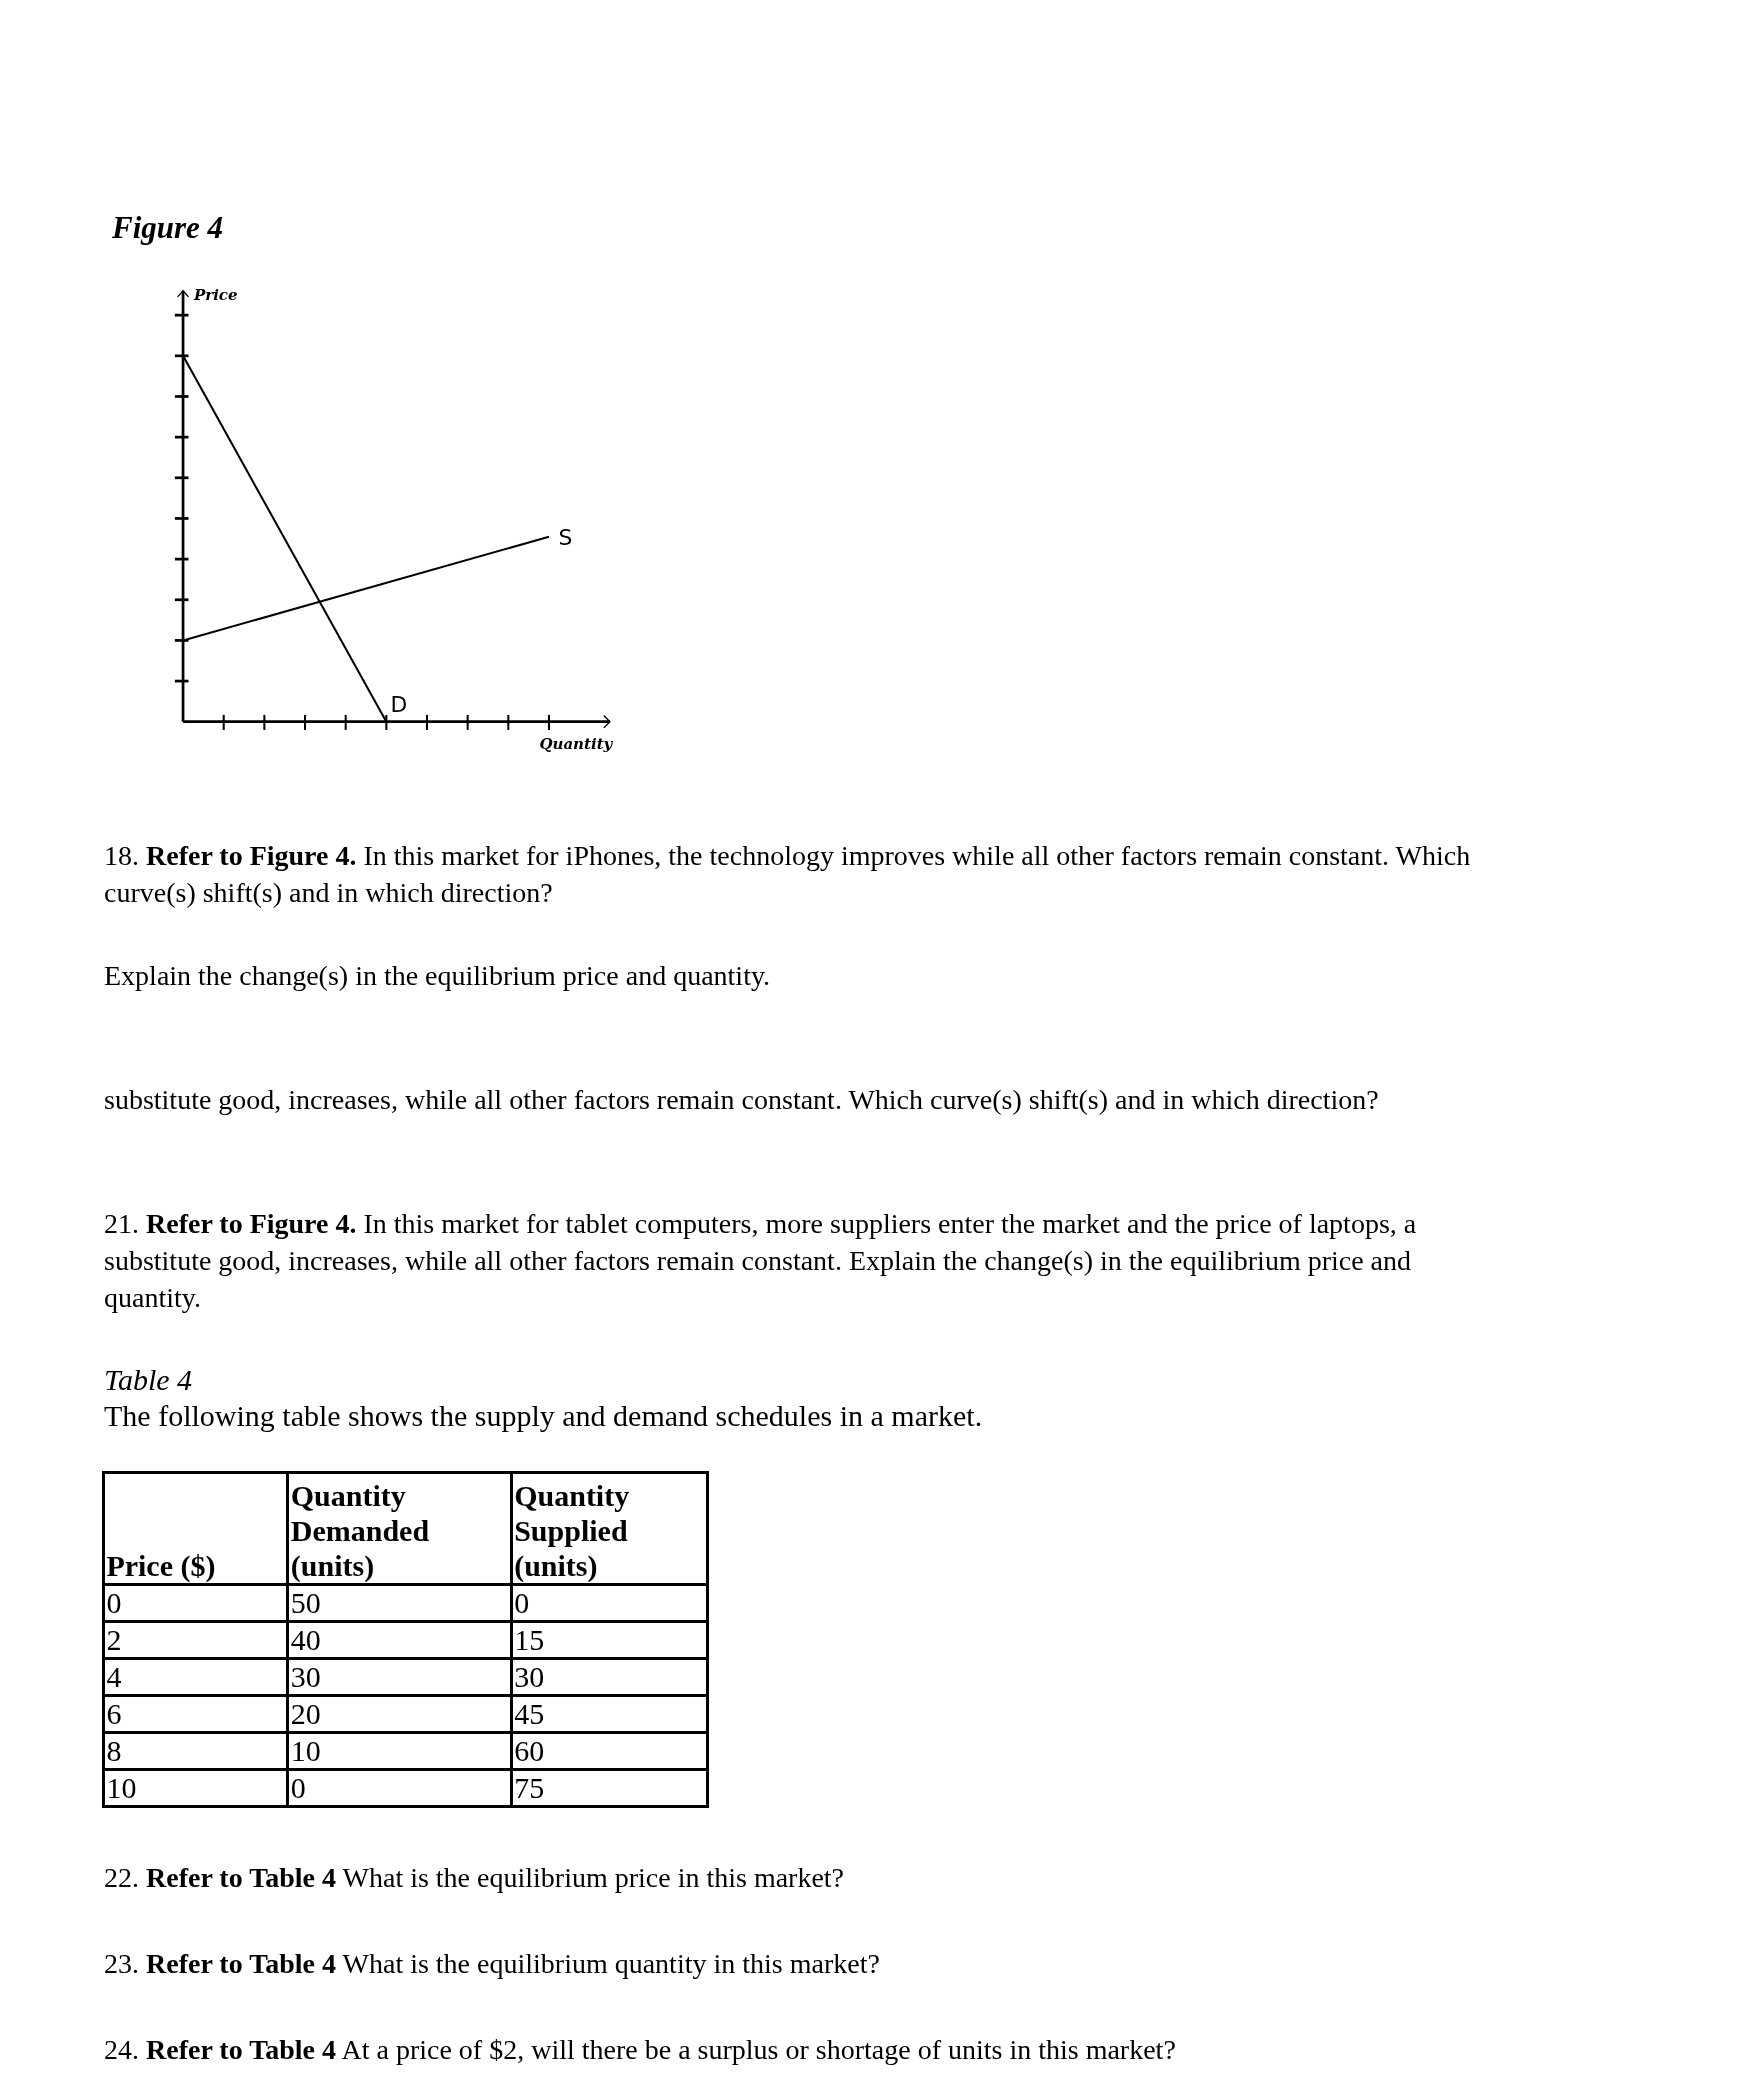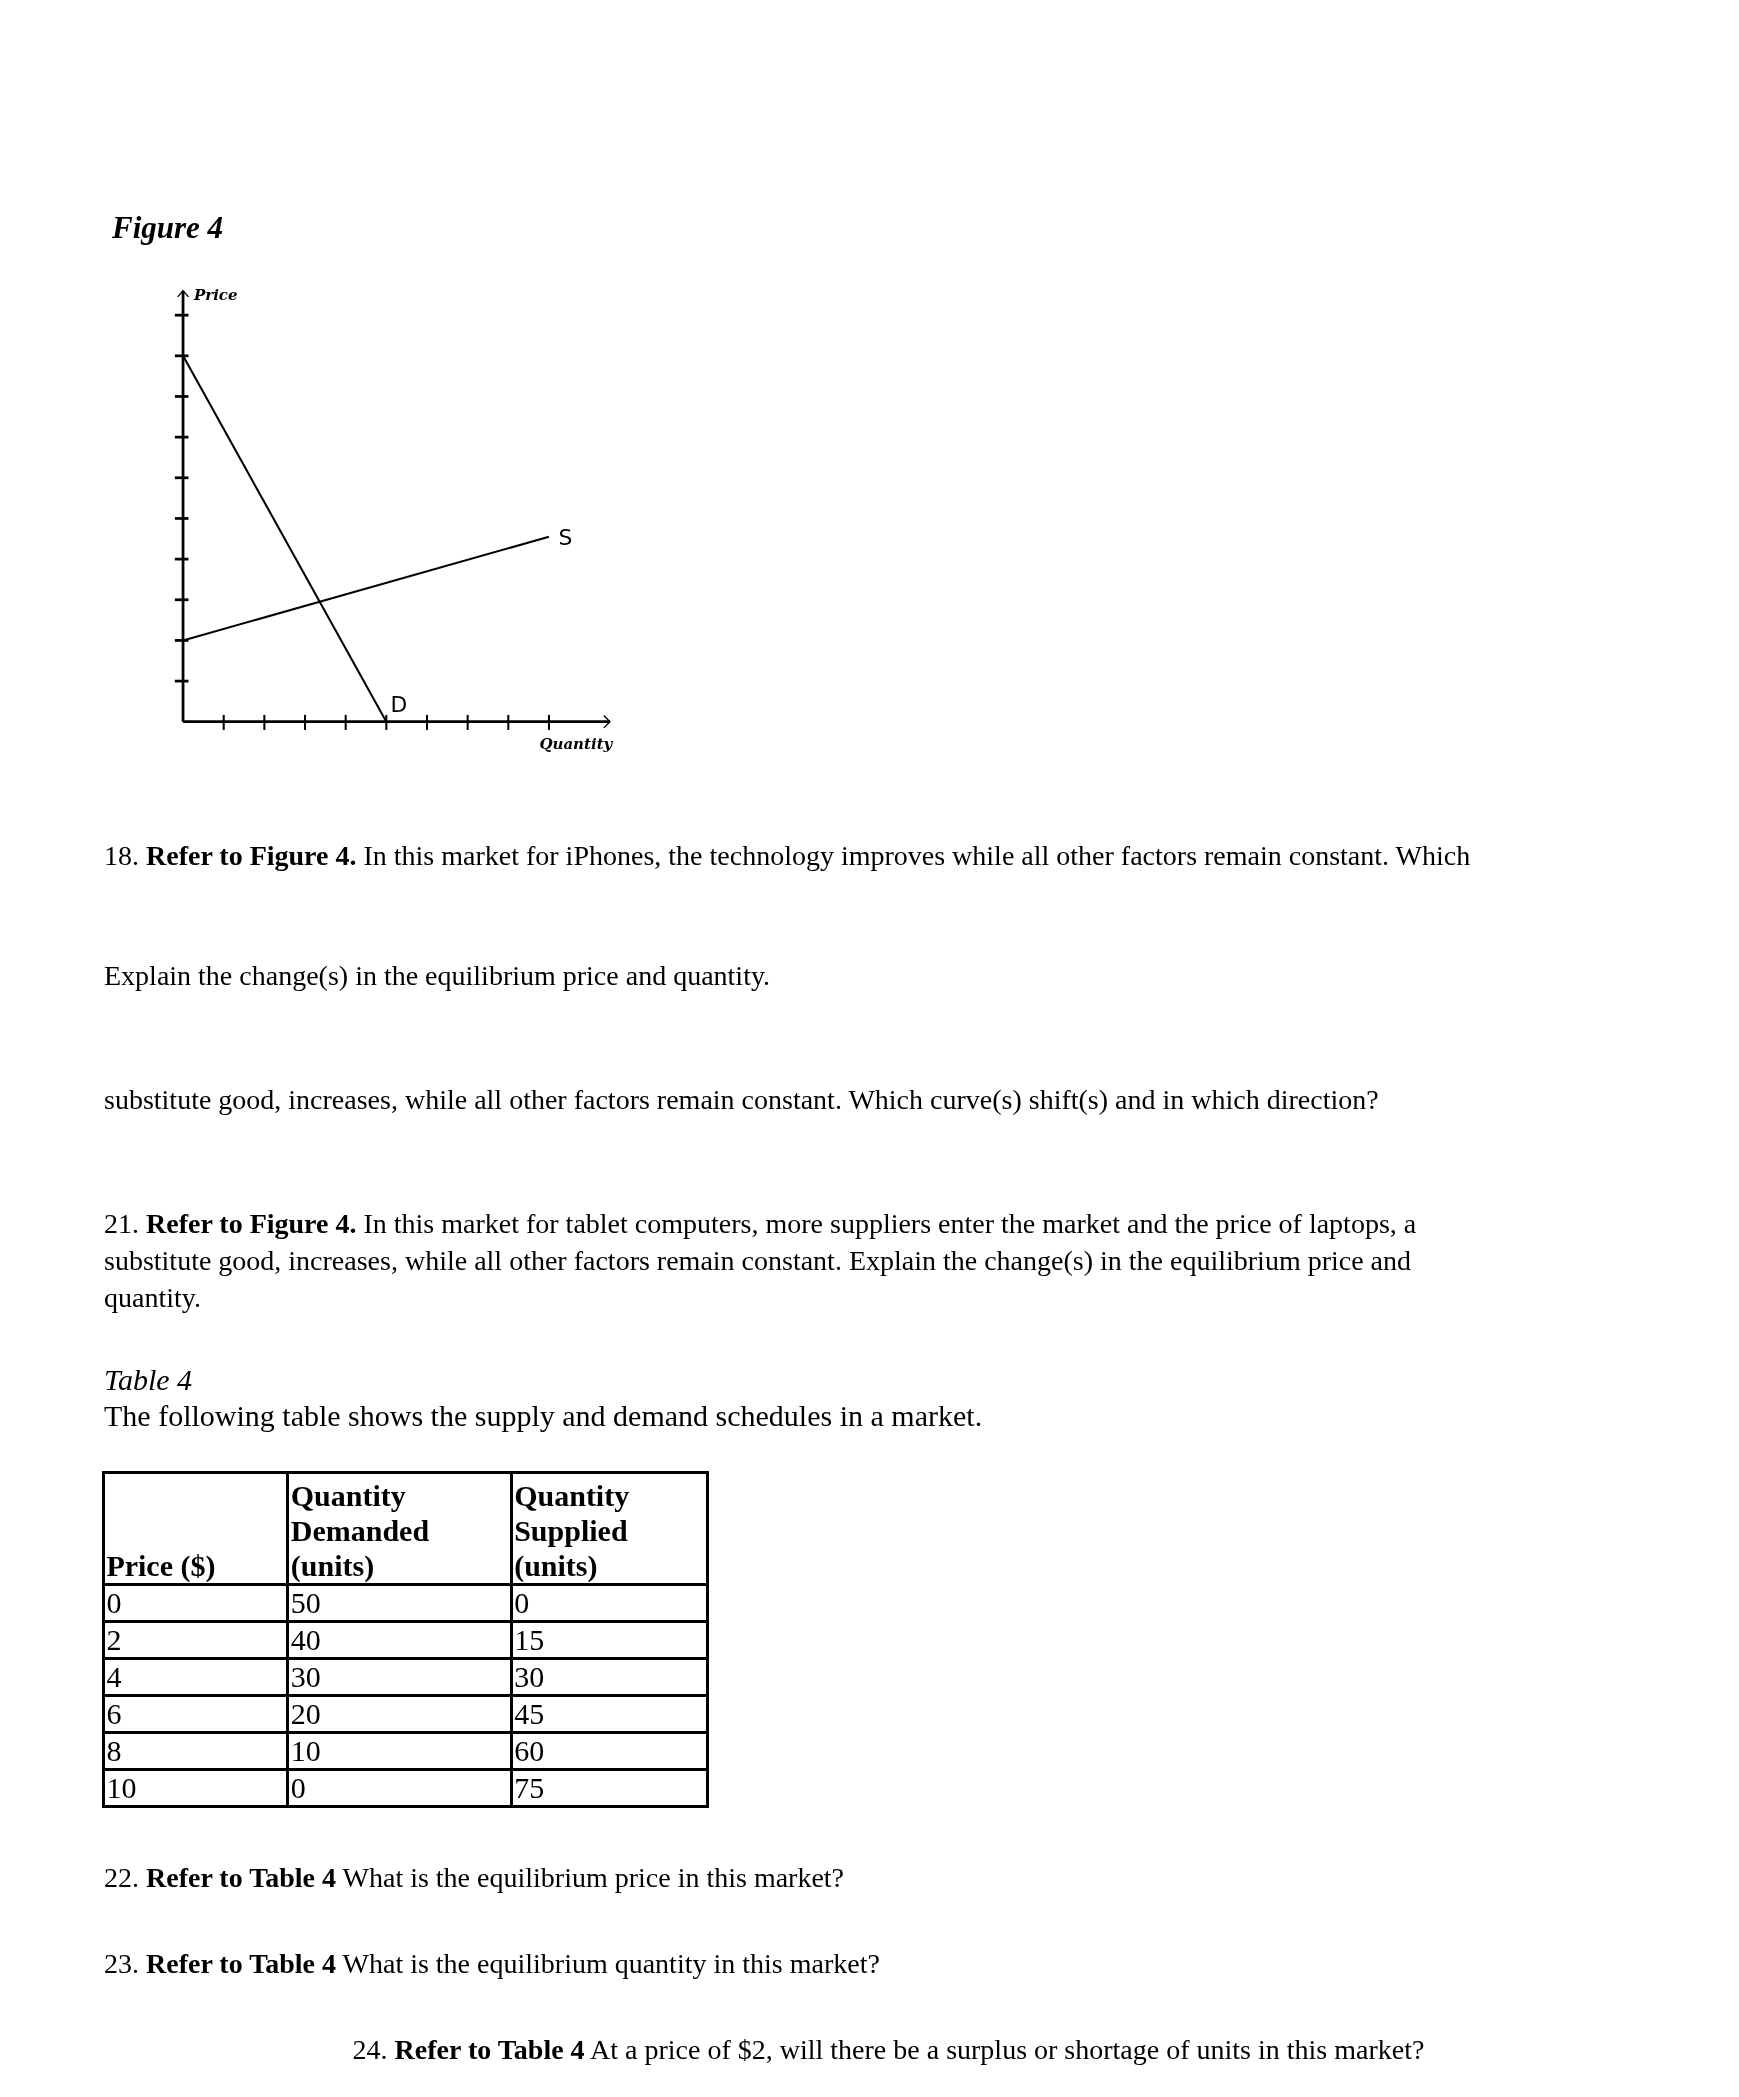--- a/index.html
+++ b/index.html
@@ -77,20 +77,21 @@
       <polyline points="268,938.8 804.4,786.8199999999999" fill="none" stroke="#000" stroke-width="3"></polyline>
     </g>
   <text id="ylabel" class="chart-text-price" x="284" y="440.24">Price</text>
   <text id="xlabel" class="chart-text-qty" x="790.4" y="1098">Quantity</text>
   <text id="label-d" class="chart-text-curve" x="572" y="1044">D</text>
   <text id="label-s" class="chart-text-curve" x="818.4" y="798.8199999999999">S</text>
 </svg>
 
 <div class="q" style="top:837px;">
   <span class="line"><span>18.</span> <b>Refer to Figure 4.</b><span> In this market for iPhones, the technology improves while all other factors remain constant. Which</span></span>
+  <span class="line">curve(s) shift(s) and in which direction?</span>
 </div>
 
 <div class="q" style="top:957px;">
   <span class="line">Explain the change(s) in the equilibrium price and quantity.</span>
 </div>
 
 <div class="q" style="top:1081px;">
   <span class="line">substitute good, increases, while all other factors remain constant. Which curve(s) shift(s) and in which direction?</span>
 </div>
 
@@ -152,16 +153,16 @@
     </tr>
   </tbody>
 </table>
 
 <div class="q" style="top:1859px;">
   <span class="line"><span>22.</span> <b>Refer to Table 4</b><span> What is the equilibrium price in this market?</span></span>
 </div>
 <div class="q" style="top:1945px;">
   <span class="line"><span>23.</span> <b>Refer to Table 4</b><span> What is the equilibrium quantity in this market?</span></span>
 </div>
-<div class="q" style="top:2031px;text-align:center;">
+<div class="q" style="top:2031px;">
   <span class="line"><span>24.</span> <b>Refer to Table 4</b><span> At a price of $2, will there be a surplus or shortage of units in this market?</span></span>
 </div>
 
 
 </body></html>

